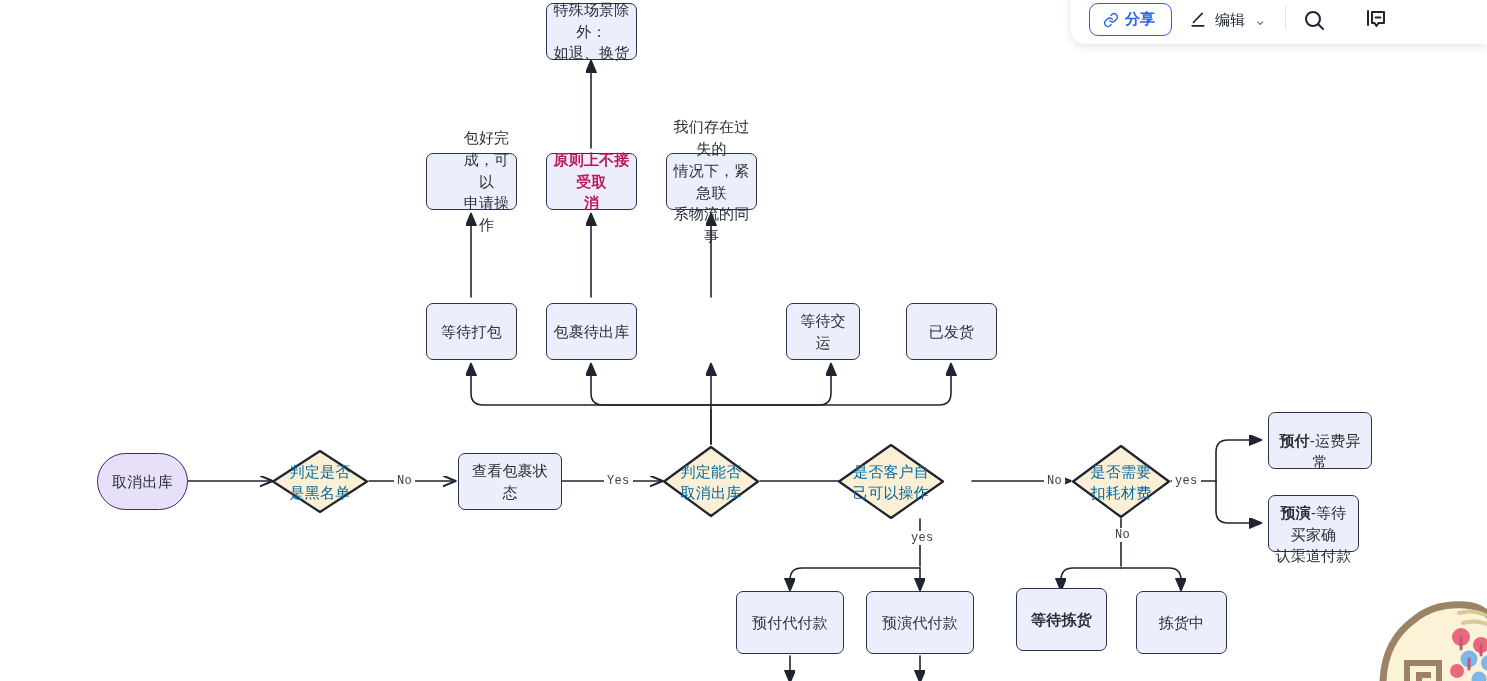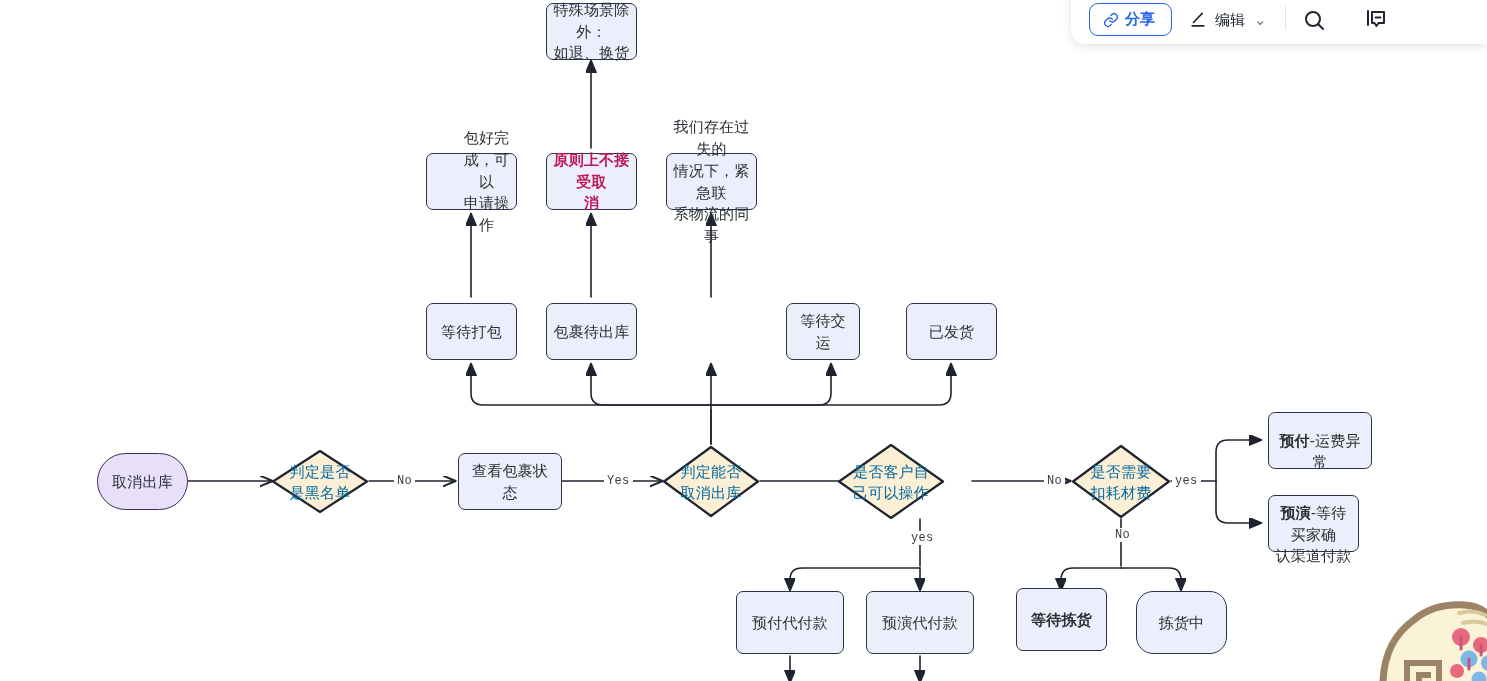--- a/index.html
+++ b/index.html
@@ -209,21 +209,21 @@
   <div class="node box" style="left:1268px;top:495px;width:91px;height:57px;">
     <div>
       <span class="lead">预演</span><span>-等待买家确
 认渠道付款</span>
     </div>
   </div>
 
   <div class="node box" style="left:866px;top:591px;width:108px;height:63px;">预演代付款</div>
   <div class="node box" style="left:736px;top:591px;width:108px;height:63px;">预付代付款</div>
   <div class="node box bold" style="left:1016px;top:572px;width:91px;height:63px;margin-top:16px;">等待拣货</div>
-  <div class="node box" style="left:1136px;top:591px;width:91px;height:63px;border-radius:17px;">拣货中</div>
+  <div class="node box" style="left:1136px;top:591px;width:91px;height:63px;">拣货中</div>
 
   <div id="toolbar">
     <div class="tb-share">
       <span style="display:flex;">
         <svg width="16" height="16" viewBox="0 0 24 24" fill="none" stroke="#2563eb" stroke-width="2" stroke-linecap="round" stroke-linejoin="round">
           <path d="M10 13a5 5 0 0 0 7.5.5l3-3a5 5 0 0 0-7-7l-1.7 1.7"></path>
           <path d="M14 11a5 5 0 0 0-7.5-.5l-3 3a5 5 0 0 0 7 7l1.7-1.7"></path>
         </svg>
       </span>
       <span>分享</span>

